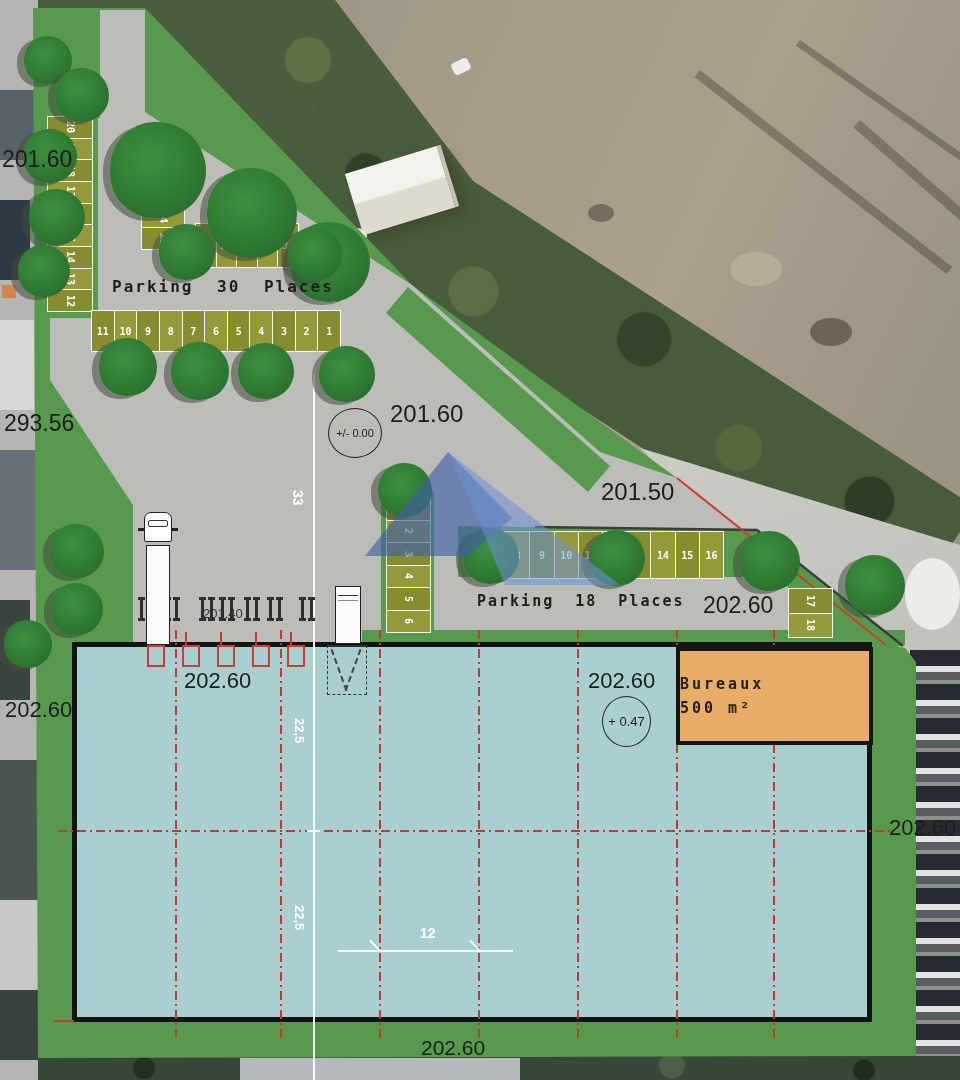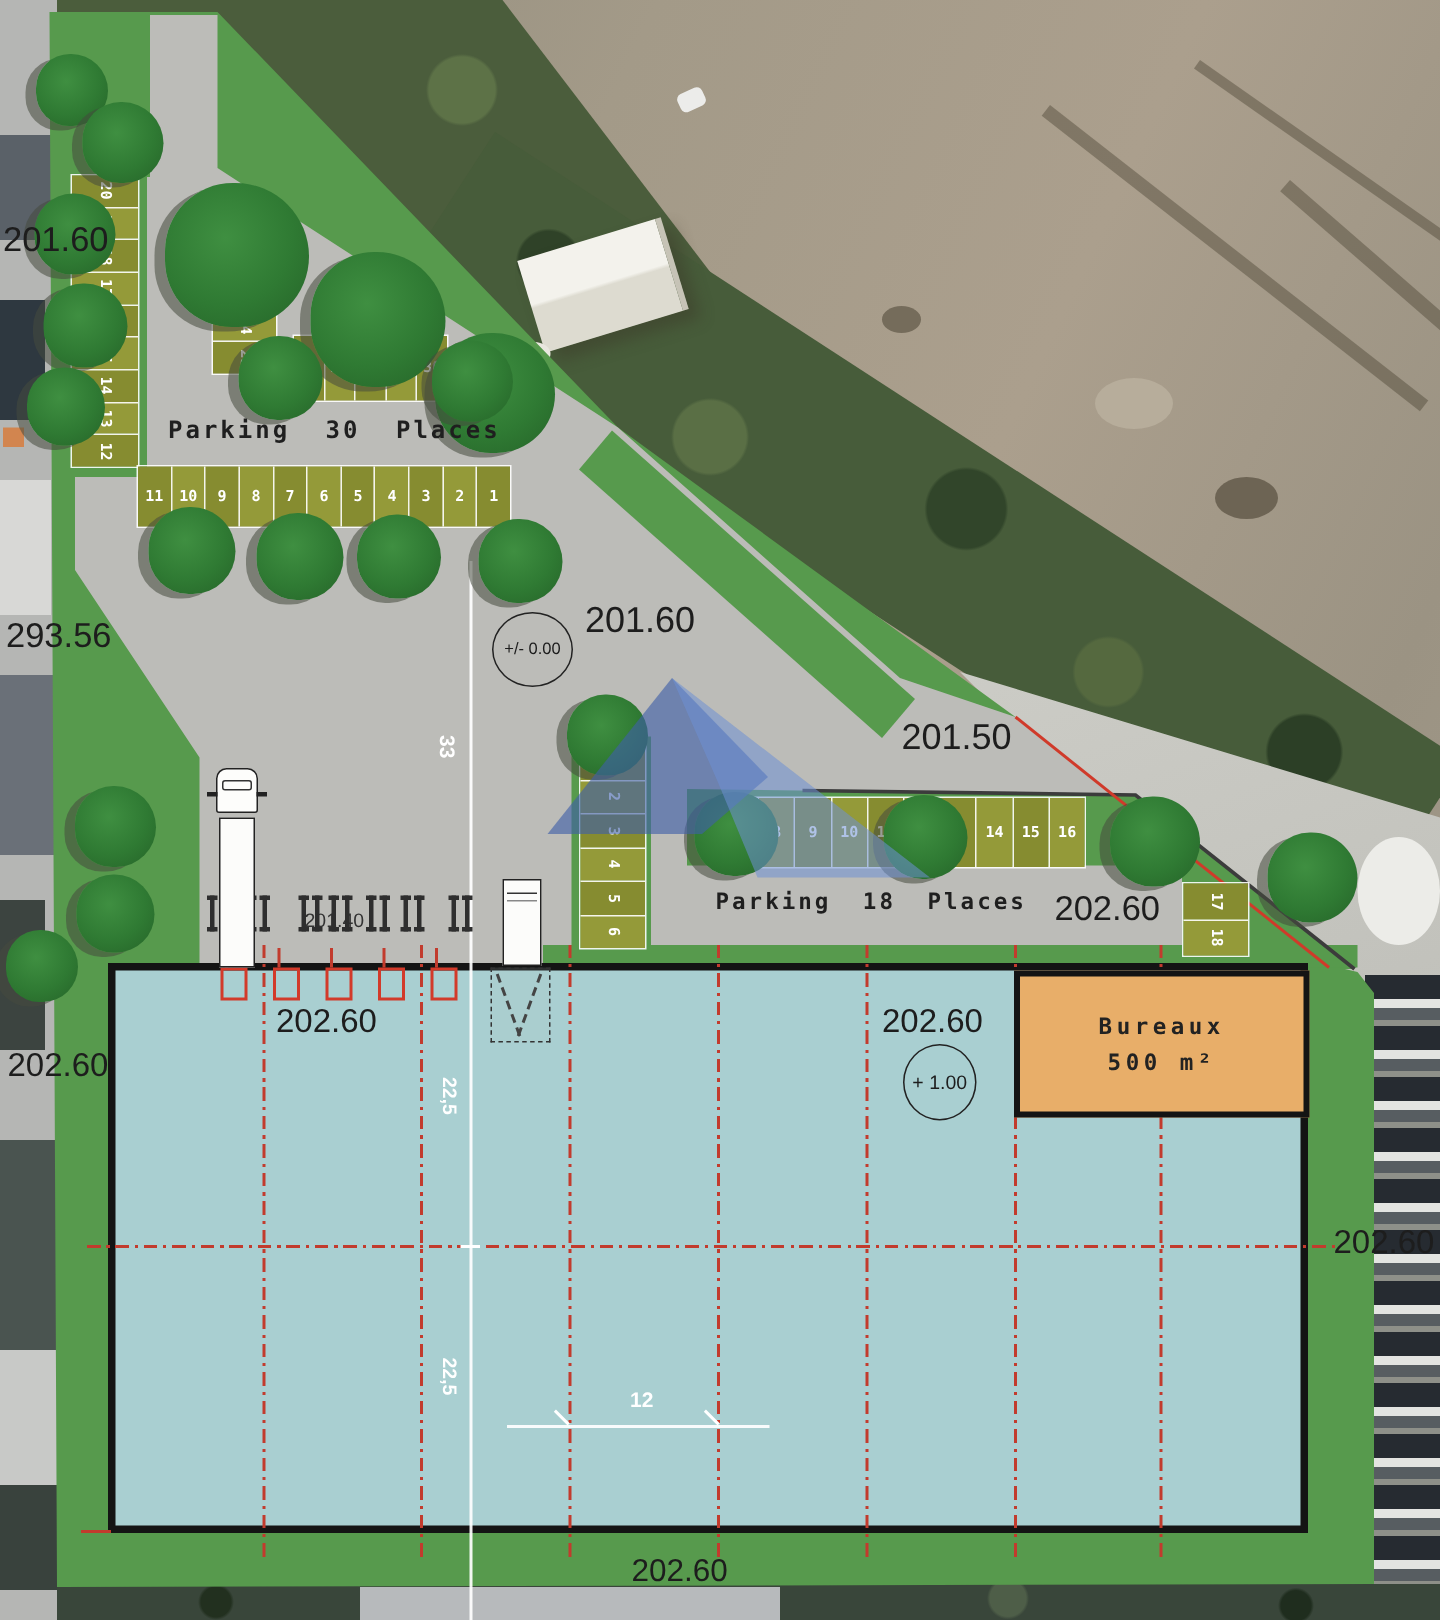--- a/index.html
+++ b/index.html
@@ -38,21 +38,21 @@
       radial-gradient(circle at 70% 40%,#4e5e48 0 12px,transparent 14px),
       radial-gradient(circle at 90% 60%,#1f2d1e 0 10px,transparent 12px);}
   .ph-left{left:0;top:0;width:38px;height:1080px;background:#b5b6b4;}
 
   
   .site-svg{left:0;top:0;width:960px;height:1080px;z-index:5;pointer-events:none;}
 
   
   .warehouse{left:72px;top:642px;width:800px;height:380px;background:#a9cfd1;border:5px solid #141414;z-index:10;}
   .bureaux{left:676px;top:647px;width:197px;height:98px;background:#e8ae69;border:4px solid #141414;z-index:14;
-    display:flex;flex-direction:column;align-items:center;justify-content:center;gap:6px;}
+    display:flex;flex-direction:column;align-items:flex-start;justify-content:center;gap:6px;}
   .bureaux div{font-family:"DejaVu Sans Mono",monospace;font-weight:bold;font-size:15px;letter-spacing:3px;color:#222;}
 
   
   .gridv{width:2px;top:630px;height:408px;z-index:12;
     background:repeating-linear-gradient(to bottom,#c23b2d 0 9px,transparent 9px 13px,#c23b2d 13px 15px,transparent 15px 19px);}
   .gridh{left:58px;top:830px;width:835px;height:2px;z-index:12;
     background:repeating-linear-gradient(to right,#c23b2d 0 9px,transparent 9px 13px,#c23b2d 13px 15px,transparent 15px 19px);}
   .dock-tick{width:2px;top:632px;height:13px;background:#c23b2d;z-index:13;}
   .corner-tick{left:54px;top:1020px;width:20px;height:2px;background:#c23b2d;z-index:13;}
 
@@ -404,20 +404,20 @@
   <div class="abs lvl" style="left:2px;top:146px;font-size:23px;">201.60</div>
   <div class="abs lvl" style="left:4px;top:410px;font-size:23px;">293.56</div>
   <div class="abs lvl" style="left:5px;top:697px;font-size:22px;">202.60</div>
   <div class="abs circle-marker" style="left:328px;top:408px;width:54px;height:50px;font-size:11px;">+/- 0.00</div>
   <div class="abs lvl" style="left:390px;top:400px;font-size:24px;">201.60</div>
   <div class="abs lvl" style="left:601px;top:478px;font-size:24px;">201.50</div>
   <div class="abs lvl" style="left:703px;top:592px;font-size:23px;">202.60</div>
   <div class="abs lvl" style="left:184px;top:668px;font-size:22px;">202.60</div>
   <div class="abs lvl" style="left:203px;top:606px;font-size:13px;color:#333;z-index:26;">201.40</div>
   <div class="abs lvl" style="left:588px;top:668px;font-size:22px;">202.60</div>
-  <div class="abs circle-marker" style="left:602px;top:696px;width:49px;height:51px;font-size:13px;">+ 1.00</div>
+  <div class="abs circle-marker" style="left:602px;top:696px;width:49px;height:51px;font-size:13px;">+ 0.47</div>
   <div class="abs lvl" style="left:889px;top:815px;font-size:22px;">202.60</div>
   <div class="abs lvl" style="left:421px;top:1036px;font-size:21px;">202.60</div>
 
   <div class="abs mono-label" style="left:112px;top:277px;font-size:16px;letter-spacing:2px;word-spacing:12px;">Parking 30 Places</div>
   <div class="abs mono-label" style="left:477px;top:592px;font-size:15px;letter-spacing:2px;word-spacing:10px;">Parking 18 Places</div>
 
 </div>
 
 </body></html>

